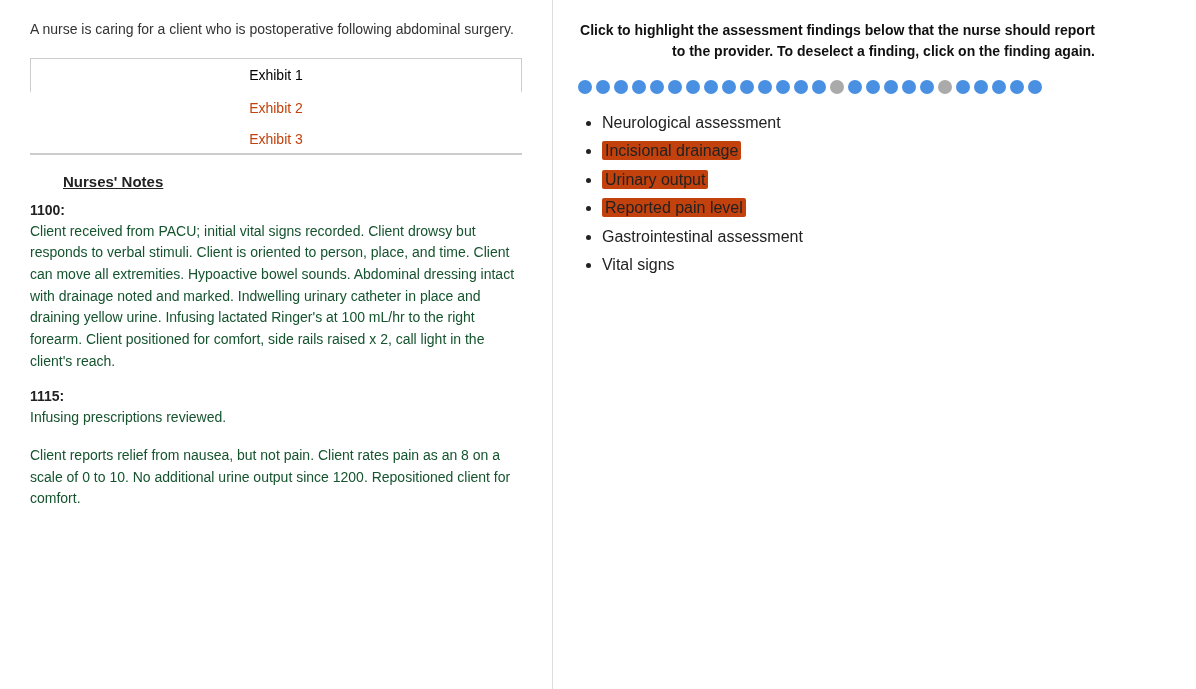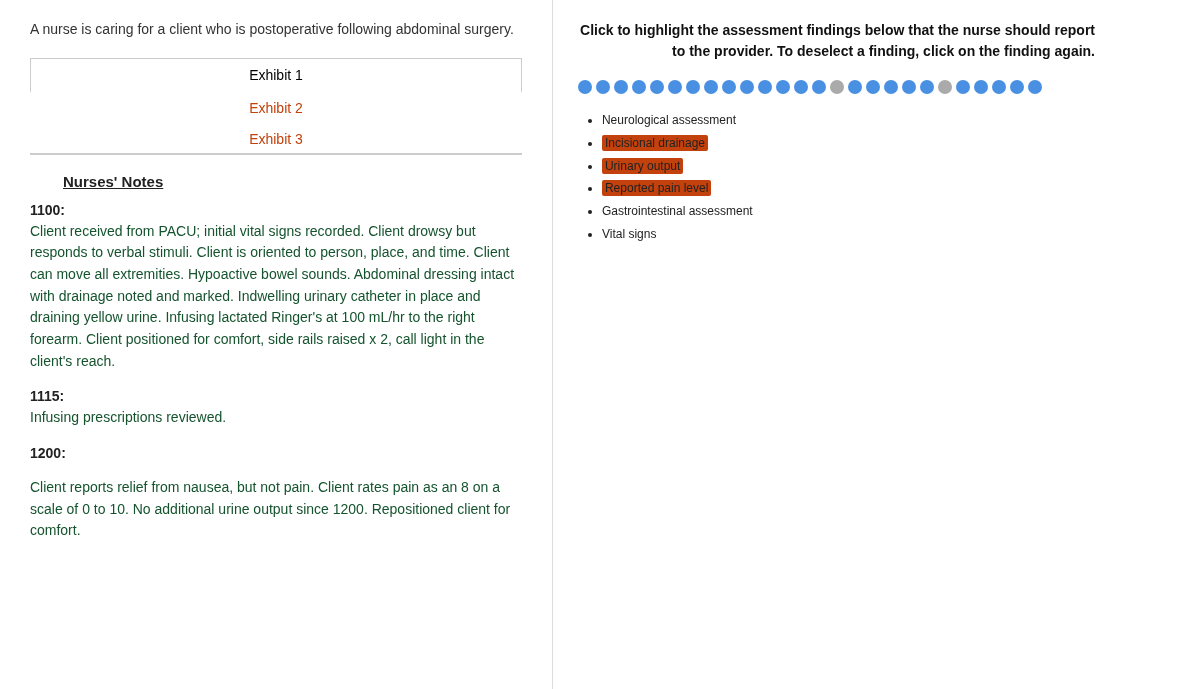--- a/index.html
+++ b/index.html
@@ -91,21 +91,21 @@
       height: 14px;
       border-radius: 50%;
       display: inline-block;
     }
     .findings-list {
       list-style: disc;
       padding-left: 24px;
     }
     .findings-list li {
       margin-bottom: 6px;
-      font-size: 12px;
+      font-size: 16px;
       cursor: pointer;
       line-height: 1.4;
     }
     .highlight-orange {
       background-color: #c2410c;
       padding: 1px 3px;
       border-radius: 2px;
     }
     .no-highlight {
       color: #222;
@@ -131,21 +131,20 @@
       <div class="note-time">1100:</div>
       <div class="note-text">Client received from PACU; initial vital signs recorded. Client drowsy but responds to verbal stimuli. Client is oriented to person, place, and time. Client can move all extremities. Hypoactive bowel sounds. Abdominal dressing intact with drainage noted and marked. Indwelling urinary catheter in place and draining yellow urine. Infusing lactated Ringer's at 100 mL/hr to the right forearm. Client positioned for comfort, side rails raised x 2, call light in the client's reach.</div>
     </div>
 
     <div class="note-block">
       <div class="note-time">1115:</div>
       <div class="note-text">Infusing prescriptions reviewed.</div>
     </div>
 
     <div class="note-block">
-      <div class="note-time">1200:</div>
     </div>
 
     <div class="note-block">
       <div class="note-text">Client reports relief from nausea, but not pain. Client rates pain as an 8 on a scale of 0 to 10. No additional urine output since 1200. Repositioned client for comfort.</div>
     </div>
   </div>
 
   <div class="right-panel">
     <div class="instruction-text">Click to highlight the assessment findings below that the nurse should report to the provider. To deselect a finding, click on the finding again.</div>
 

